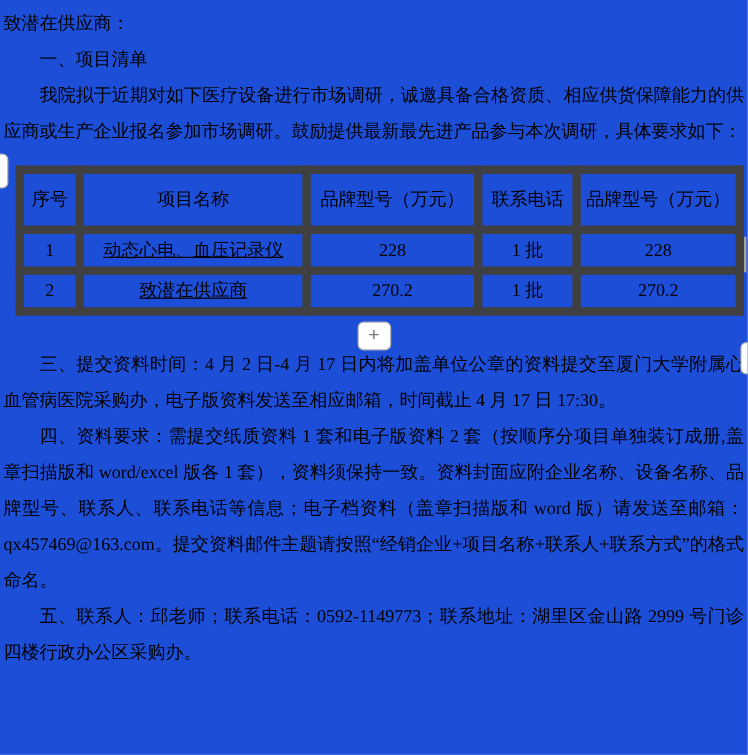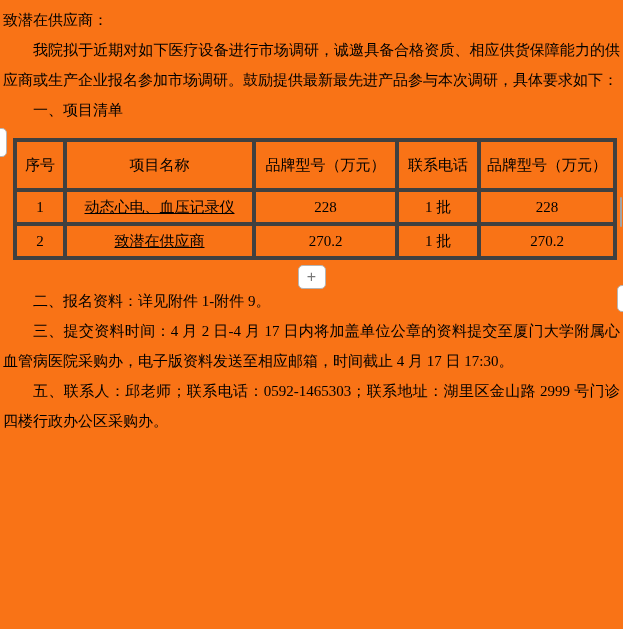--- a/index.html
+++ b/index.html
@@ -7,38 +7,38 @@
   body {
     width: 623px; height: 629px;
     background: #ffffff;
     font-family: "Liberation Serif", "DejaVu Serif", serif;
     color: #000000;
   }
   .page {
     position: relative;
     width: 623px; height: 629px;
     overflow: hidden;
-    background: #f97316;
+    background: #1d4ed8;
   }
   .doc {
     padding: 5px 3px 0 3px;
     font-size: 15px;
     line-height: 30px;
   }
   .doc p { margin: 0; text-align: justify; }
   .indent { text-indent: 2em; }
 
   table.project {
     width: 600px;
     margin: 13px 0 0 10px;
     border-collapse: collapse;
     table-layout: fixed;
   }
   table.project th, table.project td {
-    border: 4px solid #404040;
+    border: 7px solid #404040;
     font-weight: normal;
     font-size: 15px;
     text-align: center;
     padding: 0;
     line-height: 20px;
     vertical-align: middle;
   }
   table.project thead tr { height: 50px; }
   table.project tbody tr { height: 34px; }
   td.name-cell { text-align: left; padding-left: 12px; text-decoration: underline; }
@@ -83,23 +83,23 @@
 <body>
 
 <div class="page">
 
   <div class="partial-btn partial-left"></div>
 
   <div class="doc">
 
     <p>致潜在供应商：</p>
 
+    <p class="indent">一、项目清单</p>
+
     <p class="indent">我院拟于近期对如下医疗设备进行市场调研，诚邀具备合格资质、相应供货保障能力的供应商或生产企业报名参加市场调研。鼓励提供最新最先进产品参与本次调研，具体要求如下：</p>
-
-    <p class="indent">一、项目清单</p>
 
     <table class="project">
       <colgroup>
         <col style="width:50px">
         <col style="width:189px">
         <col style="width:143px">
         <col style="width:82px">
         <col style="width:136px">
       </colgroup>
       <thead>
@@ -126,26 +126,26 @@
           <td>1 批</td>
           <td>270.2</td>
         </tr>
       </tbody>
     </table>
 
     <div class="add-row-wrap">
       <button class="add-btn">+</button>
     </div>
 
-    <p class="indent sec2">二、报名资料：详见附件 1-附件 9。</p>
 
     <p class="indent">三、提交资料时间：4 月 2 日-4 月 17 日内将加盖单位公章的资料提交至厦门大学附属心血管病医院采购办，电子版资料发送至相应邮箱，时间截止 4 月 17 日 17:30。</p>
 
+    <p class="indent sec4">四、资料要求：需提交纸质资料 1 套和电子版资料 2 套（按顺序分项目单独装订成册,盖章扫描版和 word/excel 版各 1 套），资料须保持一致。资料封面应附企业名称、设备名称、品牌型号、联系人、联系电话等信息；电子档资料（盖章扫描版和 word 版）请发送至邮箱：qx457469@163.com。提交资料邮件主题请按照“经销企业+项目名称+联系人+联系方式”的格式命名。</p>
 
-    <p class="indent sec5">五、联系人：邱老师；联系电话：0592-1465303；联系地址：湖里区金山路 2999 号门诊四楼行政办公区采购办。</p>
+    <p class="indent sec5">五、联系人：邱老师；联系电话：0592-1149773；联系地址：湖里区金山路 2999 号门诊四楼行政办公区采购办。</p>
 
   </div>
 
   <div class="partial-btn partial-right"></div>
 
   <div class="scroll-thumb"></div>
 
 </div>
 
 </body></html>

